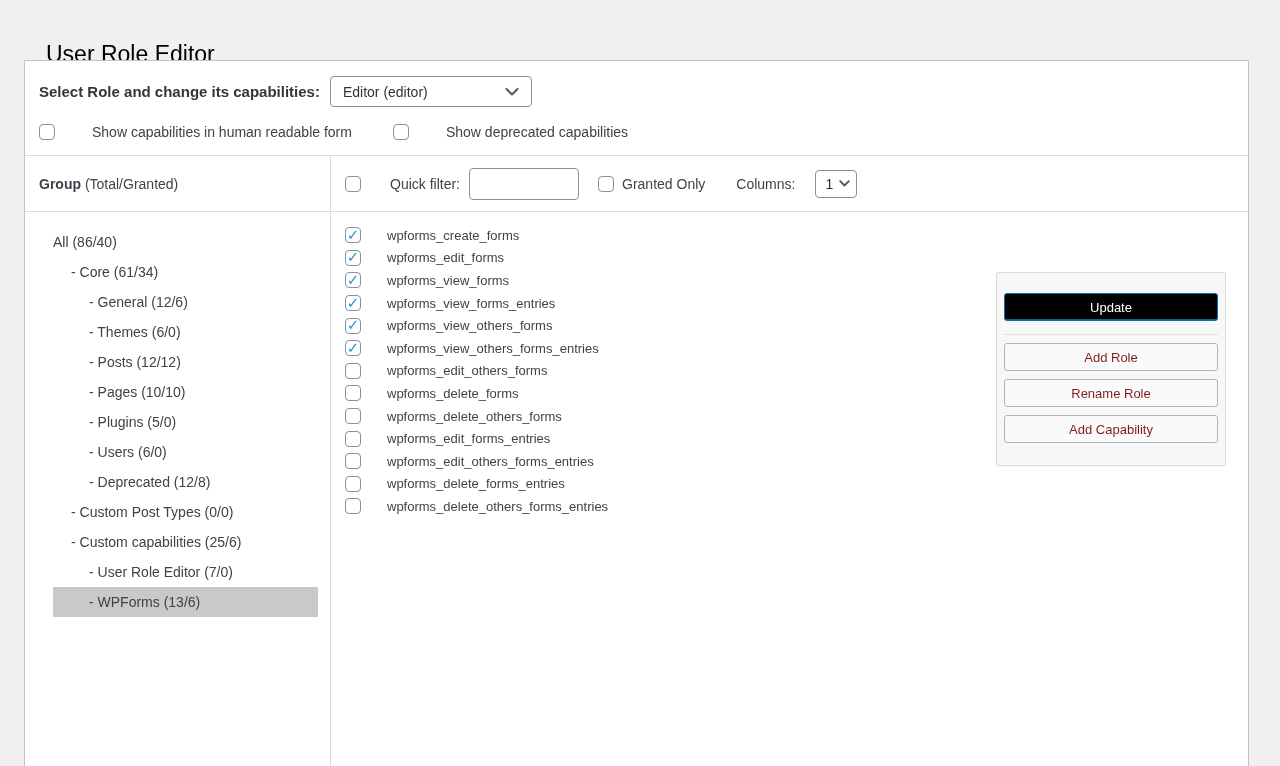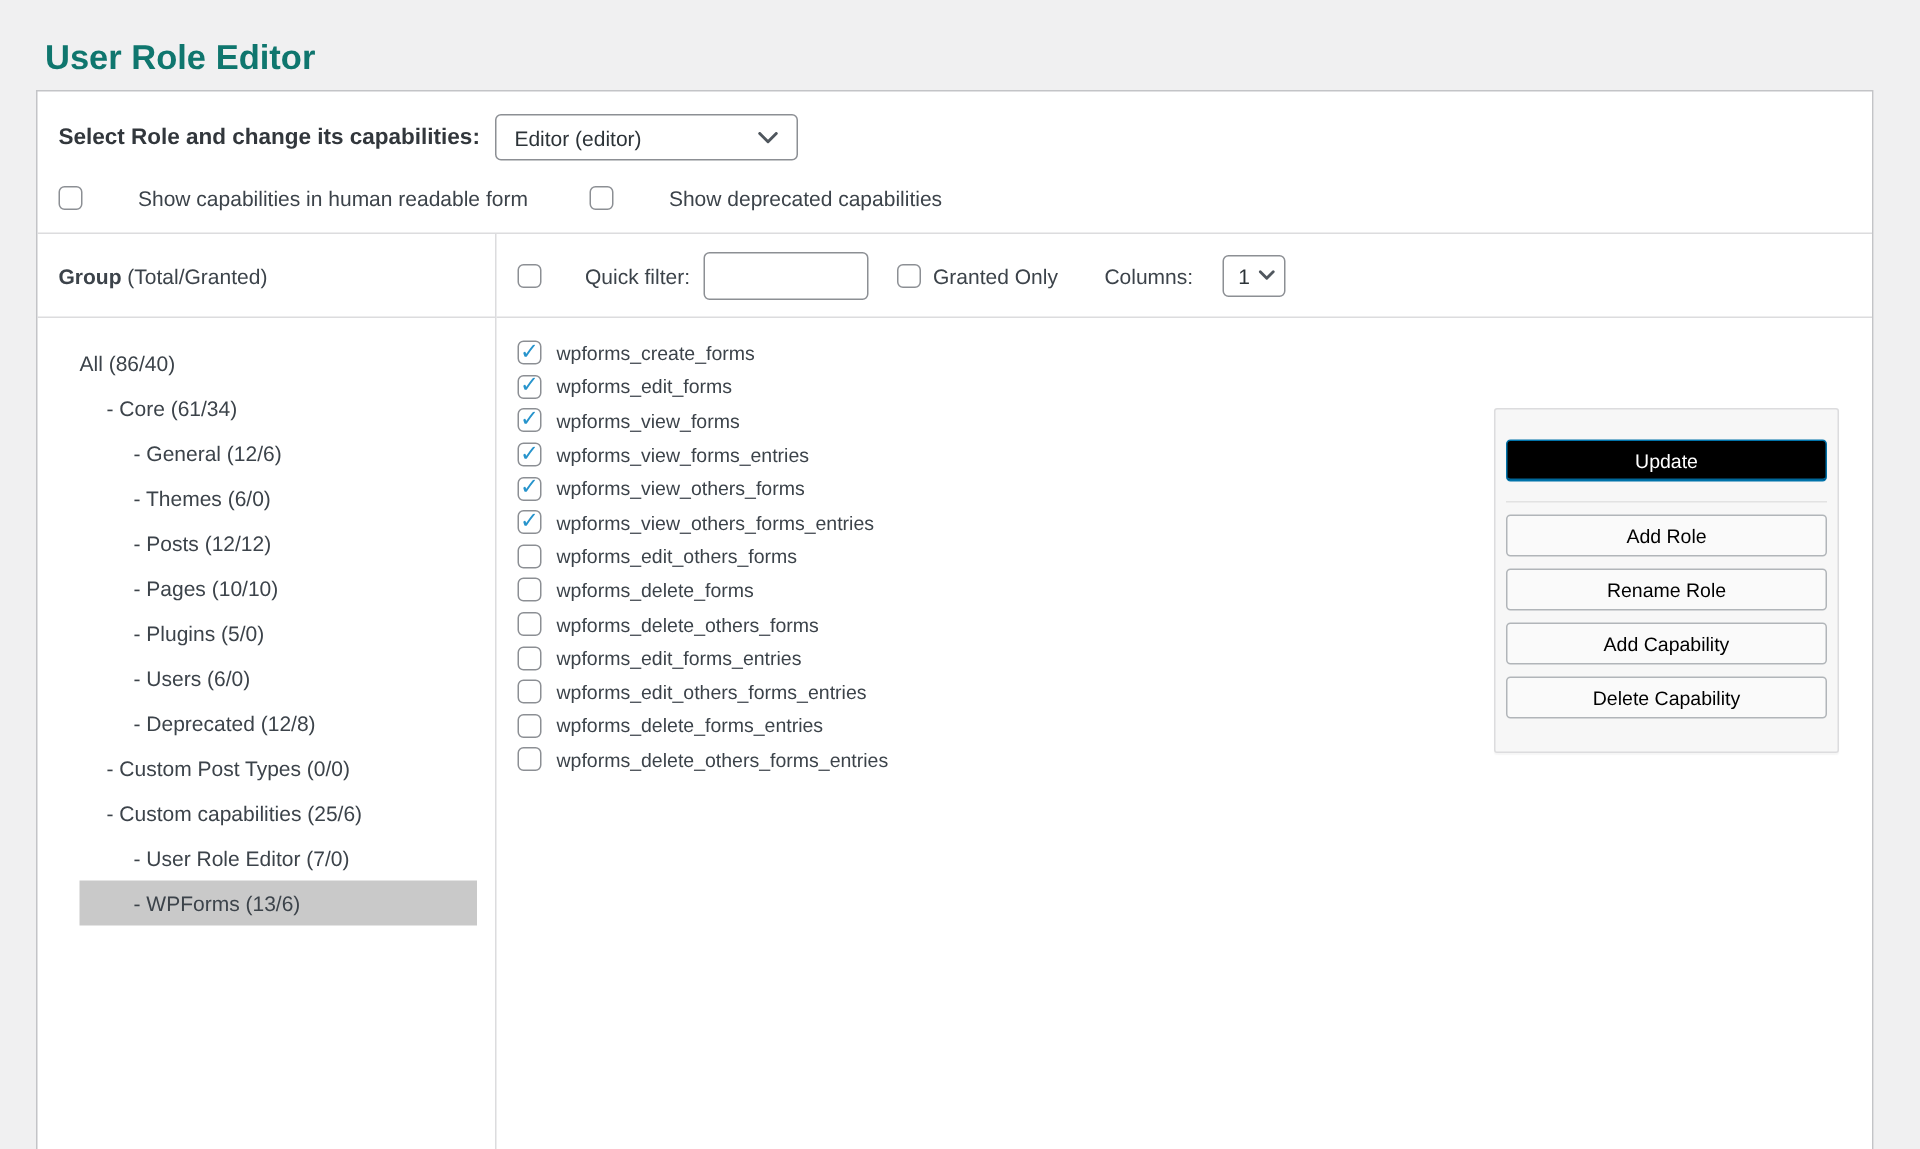--- a/index.html
+++ b/index.html
@@ -7,25 +7,25 @@
   body {
     width: 1280px; height: 766px;
     background: #f0f0f1;
     overflow: hidden;
     position: relative;
     font-family: "Liberation Sans", "DejaVu Sans", sans-serif;
     color: #3c434a;
     font-size: 14px;
   }
   .page-title {
-    margin: 0;
+    margin: 16px;
     padding: 24px 0 0 30px;
     font-size: 23px;
-    font-weight: 700;
-    color: #0f766e;
+    font-weight: 400;
+    color: #000000;
     line-height: 1.3;
   }
   .main-box {
     position: absolute;
     left: 24px; right: 31px; top: 60px;
     height: 730px;
     background: #fff;
     border: 1px solid #c3c4c7;
   }
   
@@ -146,21 +146,21 @@
   .caps-list {
     padding: 12px 0 0 14px;
   }
   .cap-row {
     display: flex;
     align-items: center;
     height: 22.6px;
     cursor: pointer;
   }
   .cap-row .cap-label {
-    margin-left: 10px;
+    margin-left: 26px;
     font-size: 13px;
     color: #3c434a;
   }
   
   .side-panel {
     position: absolute;
     top: 116px; right: 22px;
     width: 230px;
     background: #f7f7f7;
     border: 1px solid #dcdcde;
@@ -180,21 +180,21 @@
   .btn-primary {
     background: #000000;
     border: 1px solid #0073aa;
     color: #fff;
     box-shadow: inset 0 -1px 0 #006799;
     text-align: center;
   }
   .btn-secondary {
     background: #fafafa;
     border: 1px solid #b1b5b9;
-    color: #000000;
+    color: #7f1d1d;
     margin-top: 8px;
   }
   .panel-sep {
     border: none;
     border-top: 1px solid #e2e2e2;
     margin: 13px 0 6px 0;
   }
   .chev { flex: none; margin-left: 8px; }
 </style>
 </head>
@@ -314,18 +314,17 @@
             <span class="cap-label">wpforms_delete_others_forms_entries</span>
           </div>
         </div>
 
       <div class="side-panel">
         <button class="btn btn-primary">Update</button>
         <hr class="panel-sep">
         <button class="btn btn-secondary">Add Role</button>
         <button class="btn btn-secondary">Rename Role</button>
         <button class="btn btn-secondary">Add Capability</button>
-        <button class="btn btn-secondary">Delete Capability</button>
       </div>
     </div>
 
   </div>
 </div>
 
 </body></html>

